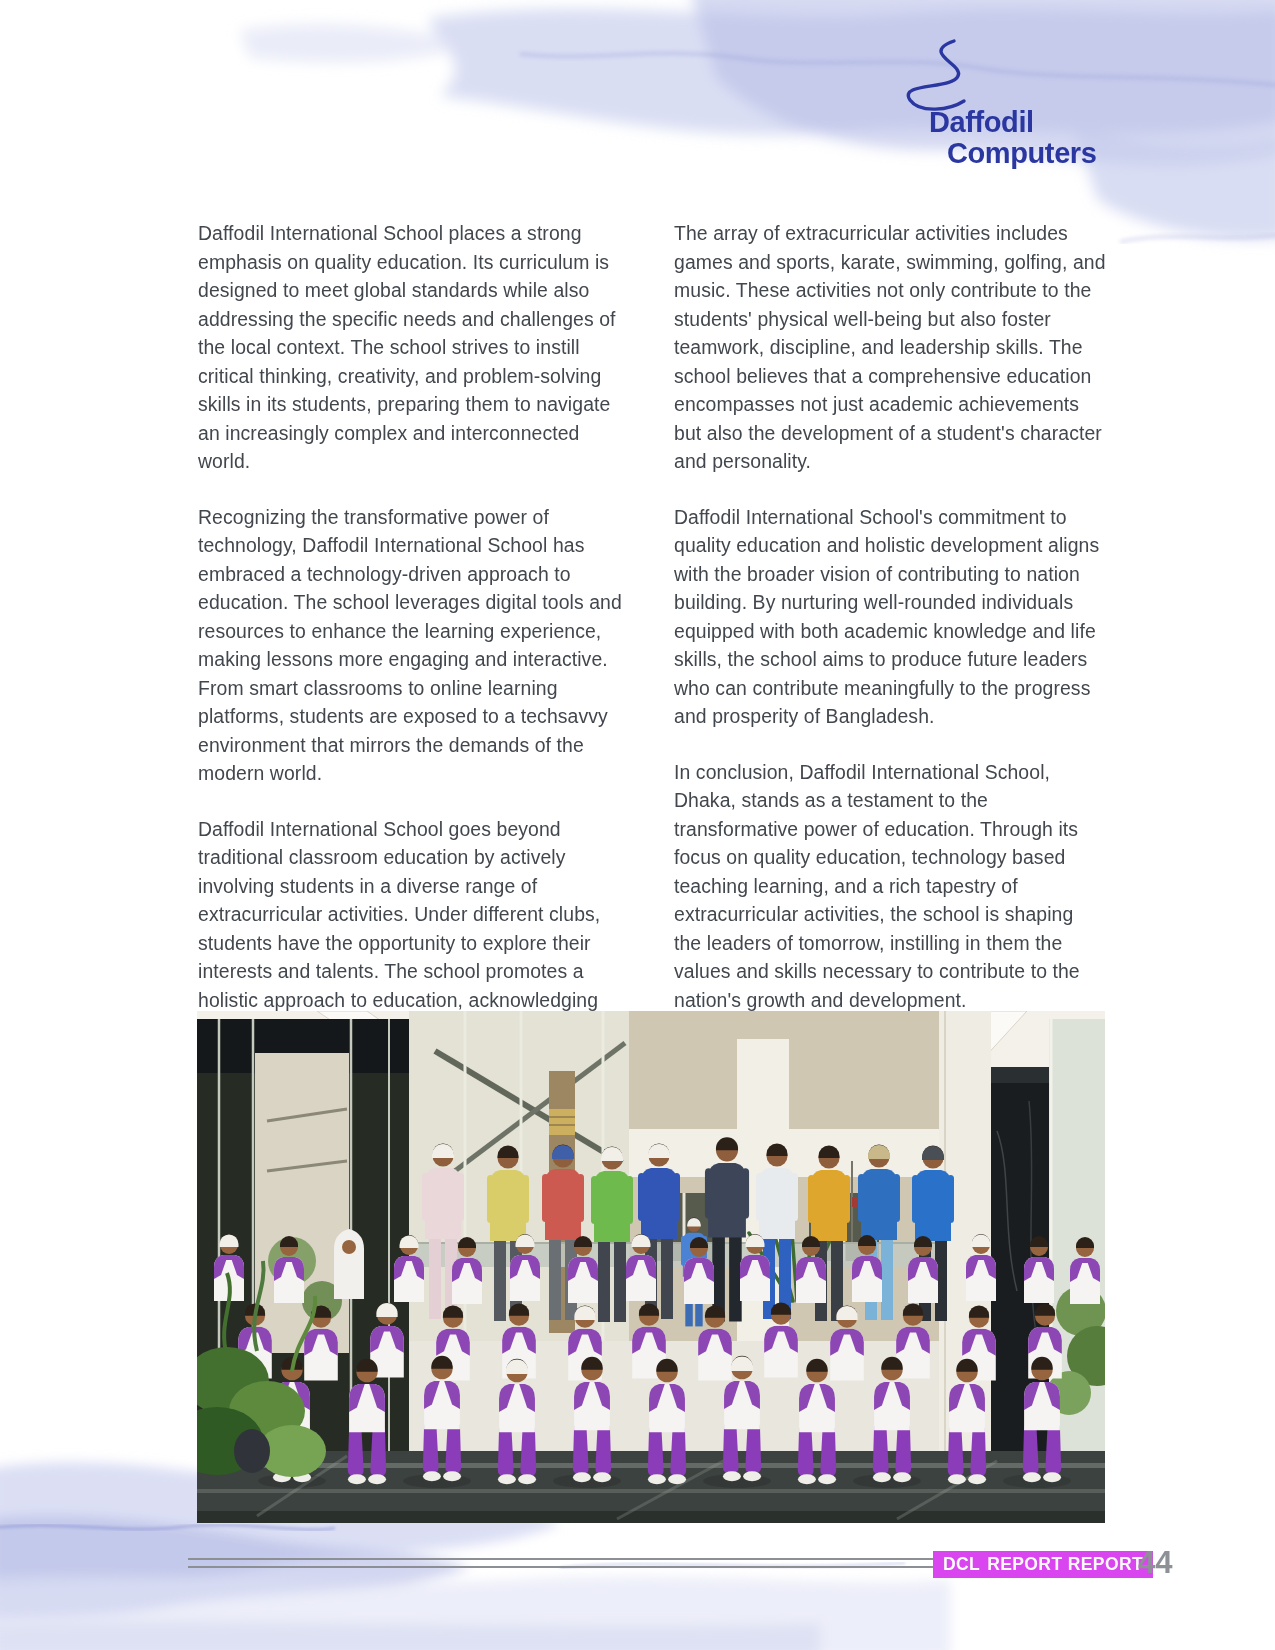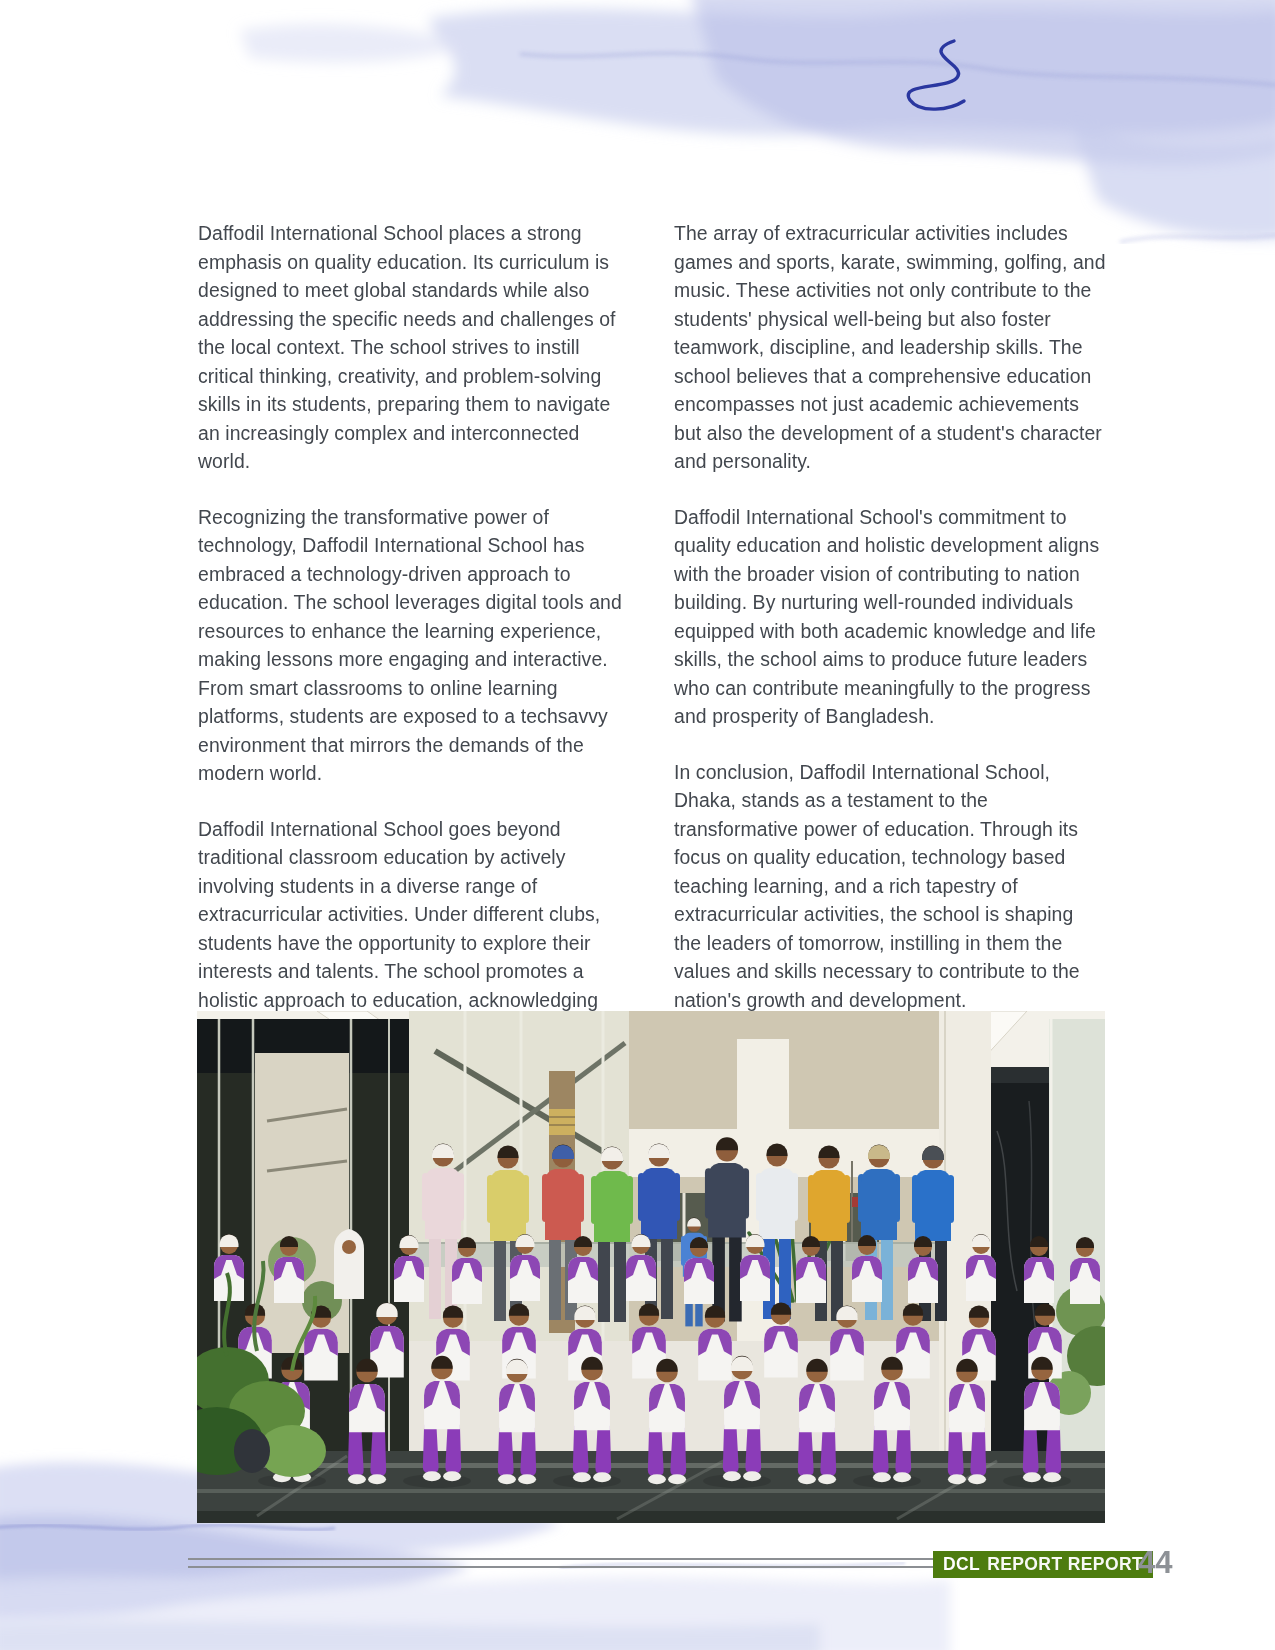--- a/index.html
+++ b/index.html
@@ -25,21 +25,21 @@
 
   
   .photo { position:absolute; top:1011px; left:197px; width:908px; height:512px; }
 
   
   .footer-lines {
     position:absolute; left:188px; top:1558px; width:745px; height:6px;
     border-top:2px solid #8c8f93; border-bottom:2px solid #8c8f93;
   }
   .footer-badge {
-    position:absolute; left:933px; top:1551px; height:27px; background:#4d7c0f;
+    position:absolute; left:933px; top:1551px; height:27px; background:#d946ef;
     color:#ffffff; display:flex; align-items:center; padding:0 10px;
     font-size:17.5px; letter-spacing:0.4px; white-space:nowrap;
   }
   .footer-badge .dcl { font-weight:bold; margin-right:7px; }
   .footer-badge .rest { font-weight:bold; opacity:0.96; }
   .page-number {
     position:absolute; left:1138px; top:1545px; font-size:31px; font-weight:bold; color:#8d9196;
   }
 </style>
 </head>
@@ -81,20 +81,24 @@
       <path d="M-10,150 C150,140 330,162 520,152 C700,142 860,162 950,152 L950,230 L-10,230 Z" fill="#dde0f4" opacity="0.55"></path>
       <path d="M-10,196 C200,188 520,204 820,196 L820,230 L-10,230 Z" fill="#cdd2ee" opacity="0.45"></path>
     </g>
     <path d="M-10,100 C60,92 120,106 180,99 C240,92 300,106 335,100" stroke="#7f88cf" stroke-width="2.5" fill="none" opacity="0.55" filter="url(#wb4)"></path>
     <path d="M560,140 C640,130 760,144 905,135" stroke="#99a1d8" stroke-width="2" fill="none" opacity="0.5" filter="url(#wb4)"></path>
   </svg>
 
   <svg class="squiggle" width="140" height="85" viewBox="0 0 140 85">
     <path d="M76,3 C42,15 86,26 80,38 C74,52 20,44 32,62 C42,76 72,72 86,63" fill="none" stroke="#2a37a0" stroke-width="3.4" stroke-linecap="round"></path>
   </svg>
+  <div class="logo">
+    <div class="logo-line1">Daffodil</div>
+    <div class="logo-line2">Computers</div>
+  </div>
 
   <div class="columns">
     <div class="col col-left">
       <p>Daffodil International School places a strong emphasis on quality education. Its curriculum is designed to meet global standards while also addressing the specific needs and challenges of the local context. The school strives to instill critical thinking, creativity, and problem-solving skills in its students, preparing them to navigate an increasingly complex and interconnected world.</p>
       <p>Recognizing the transformative power of technology, Daffodil International School has embraced a technology-driven approach to education. The school leverages digital tools and resources to enhance the learning experience, making lessons more engaging and interactive. From smart classrooms to online learning platforms, students are exposed to a techsavvy environment that mirrors the demands of the modern world.</p>
       <p>Daffodil International School goes beyond traditional classroom education by actively involving students in a diverse range of extracurricular activities. Under different clubs, students have the opportunity to explore their interests and talents. The school promotes a holistic approach to education, acknowledging the importance of a well-rounded development that includes physical fitness, artistic expression, and character building.</p>
     </div>
     <div class="col">
       <p>The array of extracurricular activities includes games and sports, karate, swimming, golfing, and music. These activities not only contribute to the students' physical well-being but also foster teamwork, discipline, and leadership skills. The school believes that a comprehensive education encompasses not just academic achievements but also the development of a student's character and personality.</p>
       <p>Daffodil International School's commitment to quality education and holistic development aligns with the broader vision of contributing to nation building. By nurturing well-rounded individuals equipped with both academic knowledge and life skills, the school aims to produce future leaders who can contribute meaningfully to the progress and prosperity of Bangladesh.</p>

